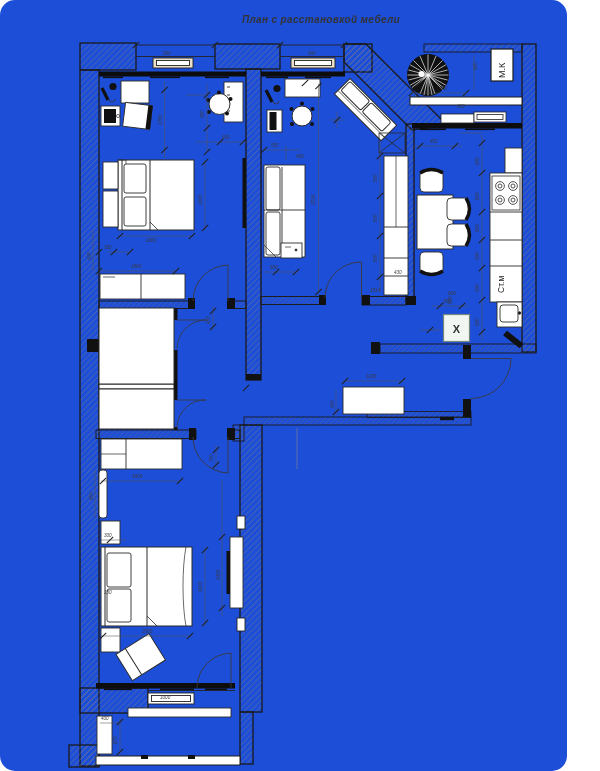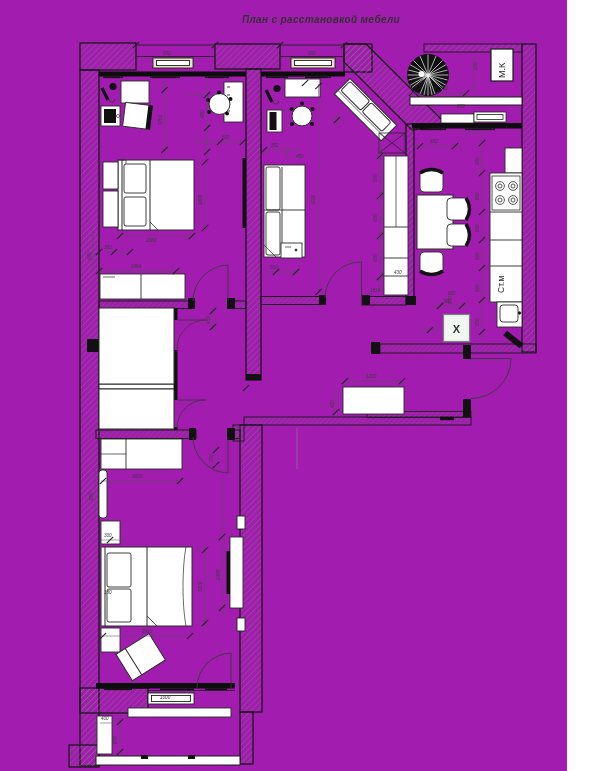--- a/index.html
+++ b/index.html
@@ -1,16 +1,16 @@
 <!DOCTYPE html>
 <html><head>
 <meta charset="utf-8">
 <style>
 html,body{margin:0;padding:0;background:#ffffff;}
-#page{width:567px;height:771px;position:relative;background:#a21caf;overflow:hidden;font-family:"Liberation Sans",sans-serif;}
+#page{width:567px;height:771px;position:relative;background:#1d4ed8;overflow:hidden;font-family:"Liberation Sans",sans-serif;border-radius:15px;}
 svg{position:absolute;left:0;top:0;}
 .dt{font-family:"Liberation Sans",sans-serif;font-size:4.6px;fill:#3c3c3c;font-style:italic;}
 .ttl{font-family:"Liberation Sans",sans-serif;font-size:10px;font-style:italic;font-weight:bold;fill:#333333;letter-spacing:0.35px;}
 </style>
 </head>
 <body>
 <div id="page">
 <svg width="600" height="771" viewBox="0 0 600 771">
 <defs>
 <pattern id="hp" width="4.3" height="4.3" patternUnits="userSpaceOnUse" patternTransform="rotate(45)">

